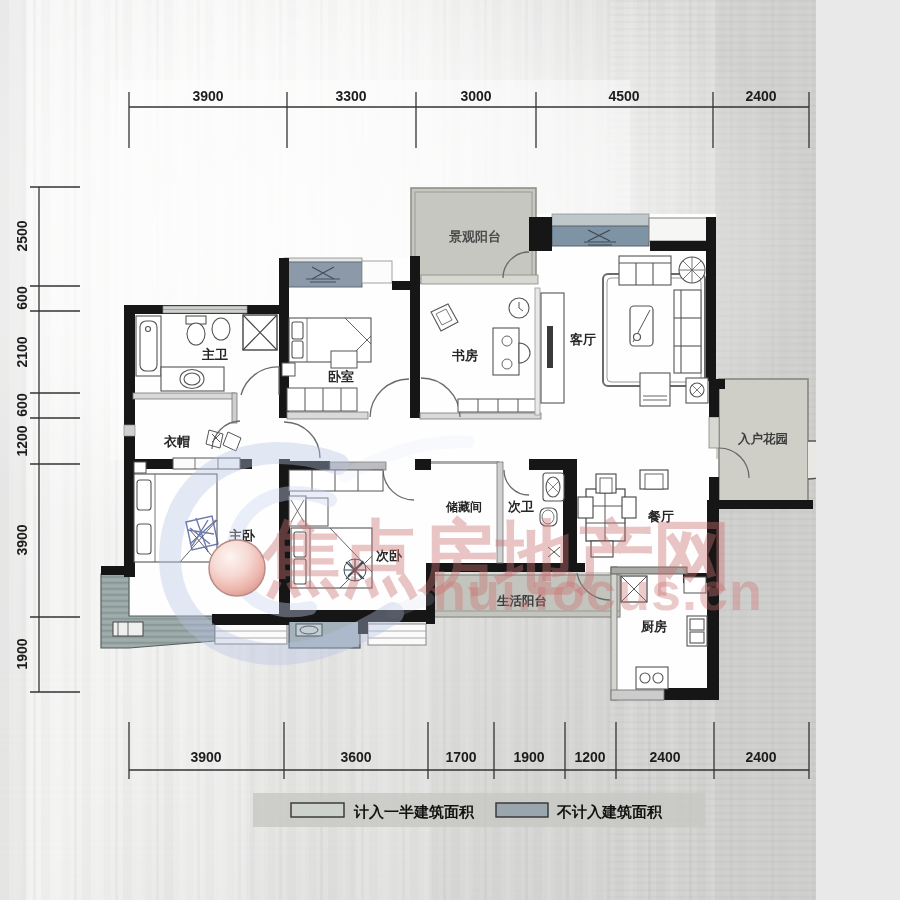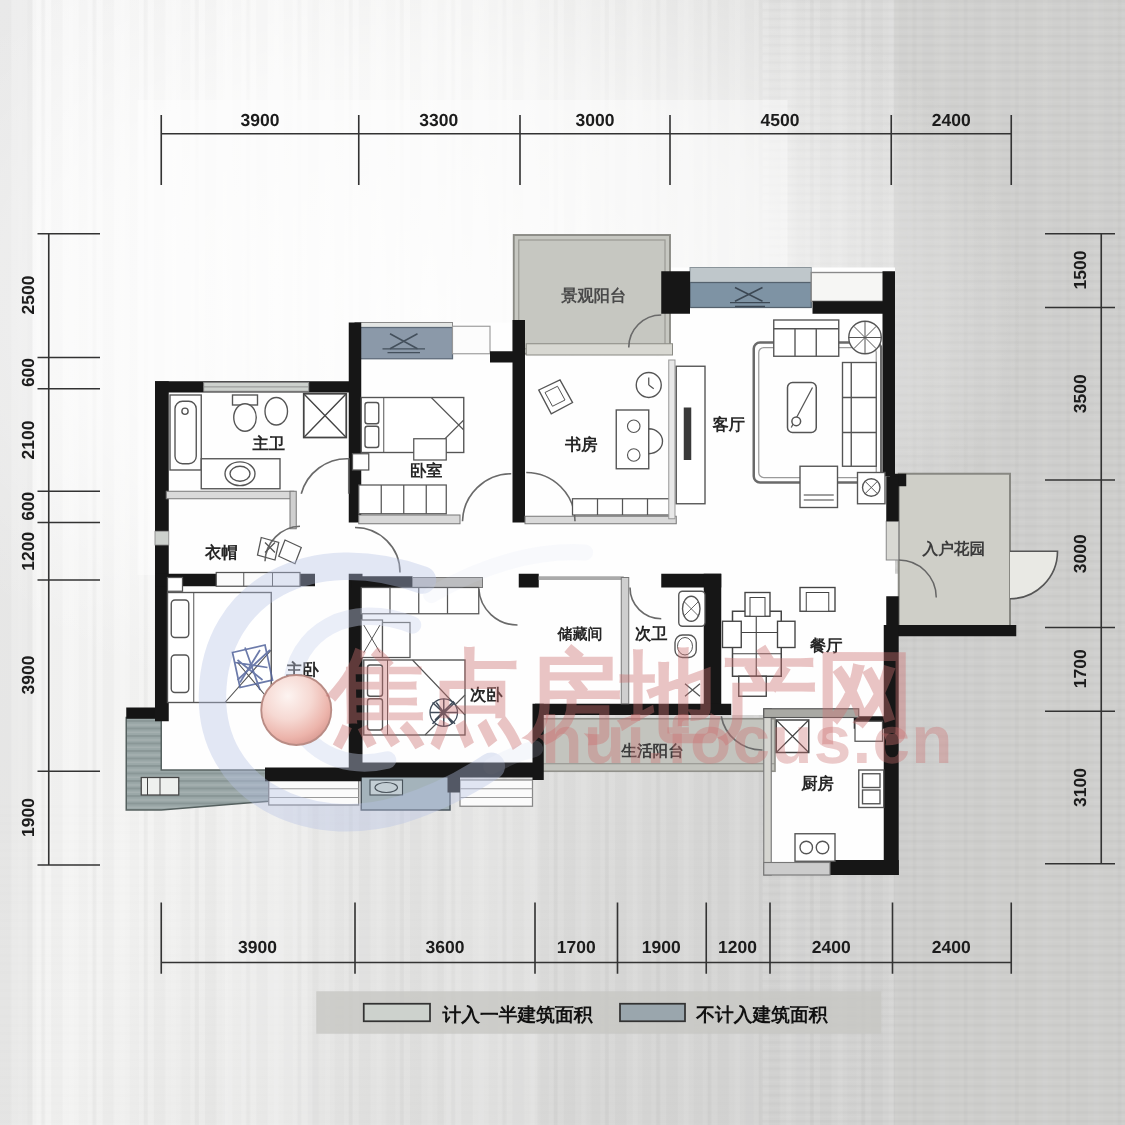--- a/index.html
+++ b/index.html
@@ -1,16 +1,16 @@
 <!DOCTYPE html>
 <html><head>
 <meta charset="utf-8">
 <style>
   html,body{margin:0;padding:0;background:#e9e9e9;}
-  #page{position:relative;width:900px;height:900px;overflow:hidden;font-family:"Liberation Sans",sans-serif;}
+  #page{position:relative;width:816px;height:900px;overflow:hidden;font-family:"Liberation Sans",sans-serif;}
   svg text{font-family:"Liberation Sans",sans-serif;}
 </style>
 </head>
 <body>
 <div id="page">
 <svg width="900" height="900" viewBox="0 0 900 900">
 <defs>
   <linearGradient id="bgG" x1="0" y1="0" x2="1" y2="0.35">
     <stop offset="0" stop-color="#f8f8f8"></stop>
     <stop offset="0.35" stop-color="#f3f3f2"></stop>

